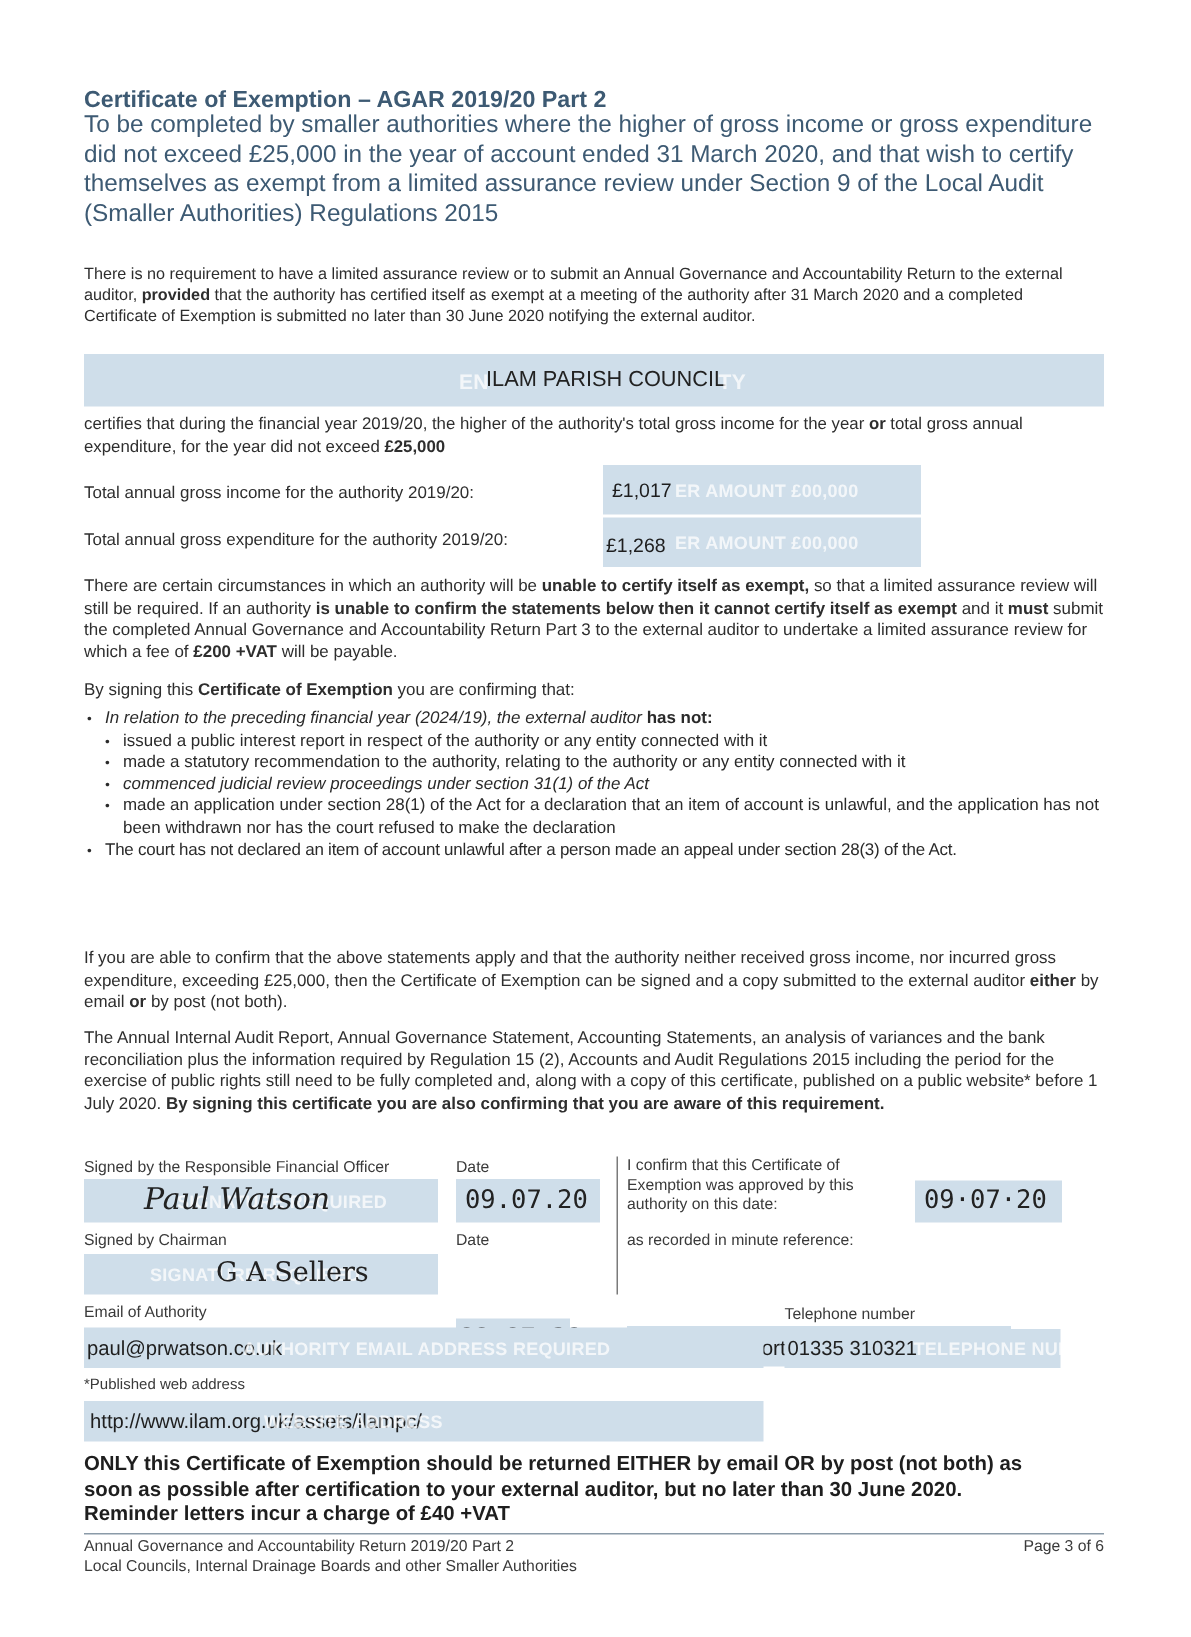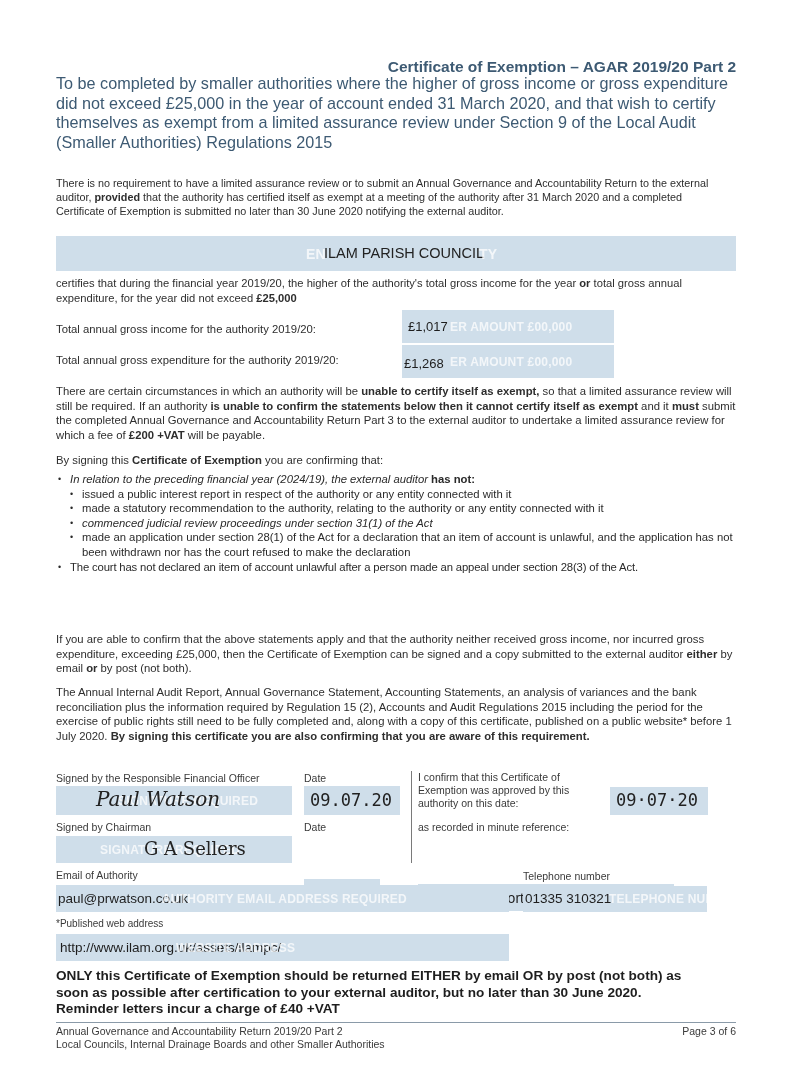--- a/index.html
+++ b/index.html
@@ -19,21 +19,21 @@
   ul.l2 > li { position: relative; padding-left: 26px; font-size: 11.3px; line-height: 14.6px; }
   ul.l2 > li::before { content: "•"; position: absolute; left: 14px; top: 0; font-size: 9px; }
   .lbl { font-size: 10.5px; color: #3a3a3a; position: absolute; white-space: nowrap; }
   .rule { position: absolute; height: 1px; background: #8a9aa8; }
   .vrule { position: absolute; width: 1px; background: #7a7a7a; }
   b { font-weight: bold; }
 </style>
 </head>
 <body>
 
-<div class="abs title" style="left:56px; top:57px; width:680px;text-align:right;">Certificate of Exemption – AGAR 2019/20 Part 2</div>
+<div class="abs title" style="left:56px; top:57px; width:680px;">Certificate of Exemption – AGAR 2019/20 Part 2</div>
 <div class="abs subtitle" style="left:56px; top:74px; width:680px;">To be completed by smaller authorities where the higher of gross income or gross expenditure did not exceed £25,000 in the year of account ended 31 March 2020, and that wish to certify themselves as exempt from a limited assurance review under Section 9 of the Local Audit (Smaller Authorities) Regulations 2015</div>
 
 <div class="abs p" style="left:56px; top:176px; width:675px; font-size:10.8px; line-height:14.2px;"><span>There is no requirement to have a limited assurance review or to submit an Annual Governance and Accountability Return to the external auditor, </span><b>provided</b><span> that the authority has certified itself as exempt at a meeting of the authority after 31 March 2020 and a completed Certificate of Exemption is submitted no later than 30 June 2020 notifying the external auditor.</span></div>
 
 <div class="field" style="left:56px; top:236px; width:680px; height:35px;">
   <span class="ghost" style="left:250px; top:10px; font-size:14px;">EN</span>
   <span class="val" style="left:268px; top:9px; font-size:14.5px; color:#222;">ILAM PARISH COUNCIL</span>
   <span class="ghost" style="left:423px; top:10px; font-size:14px;">TY</span>
 </div>
 

